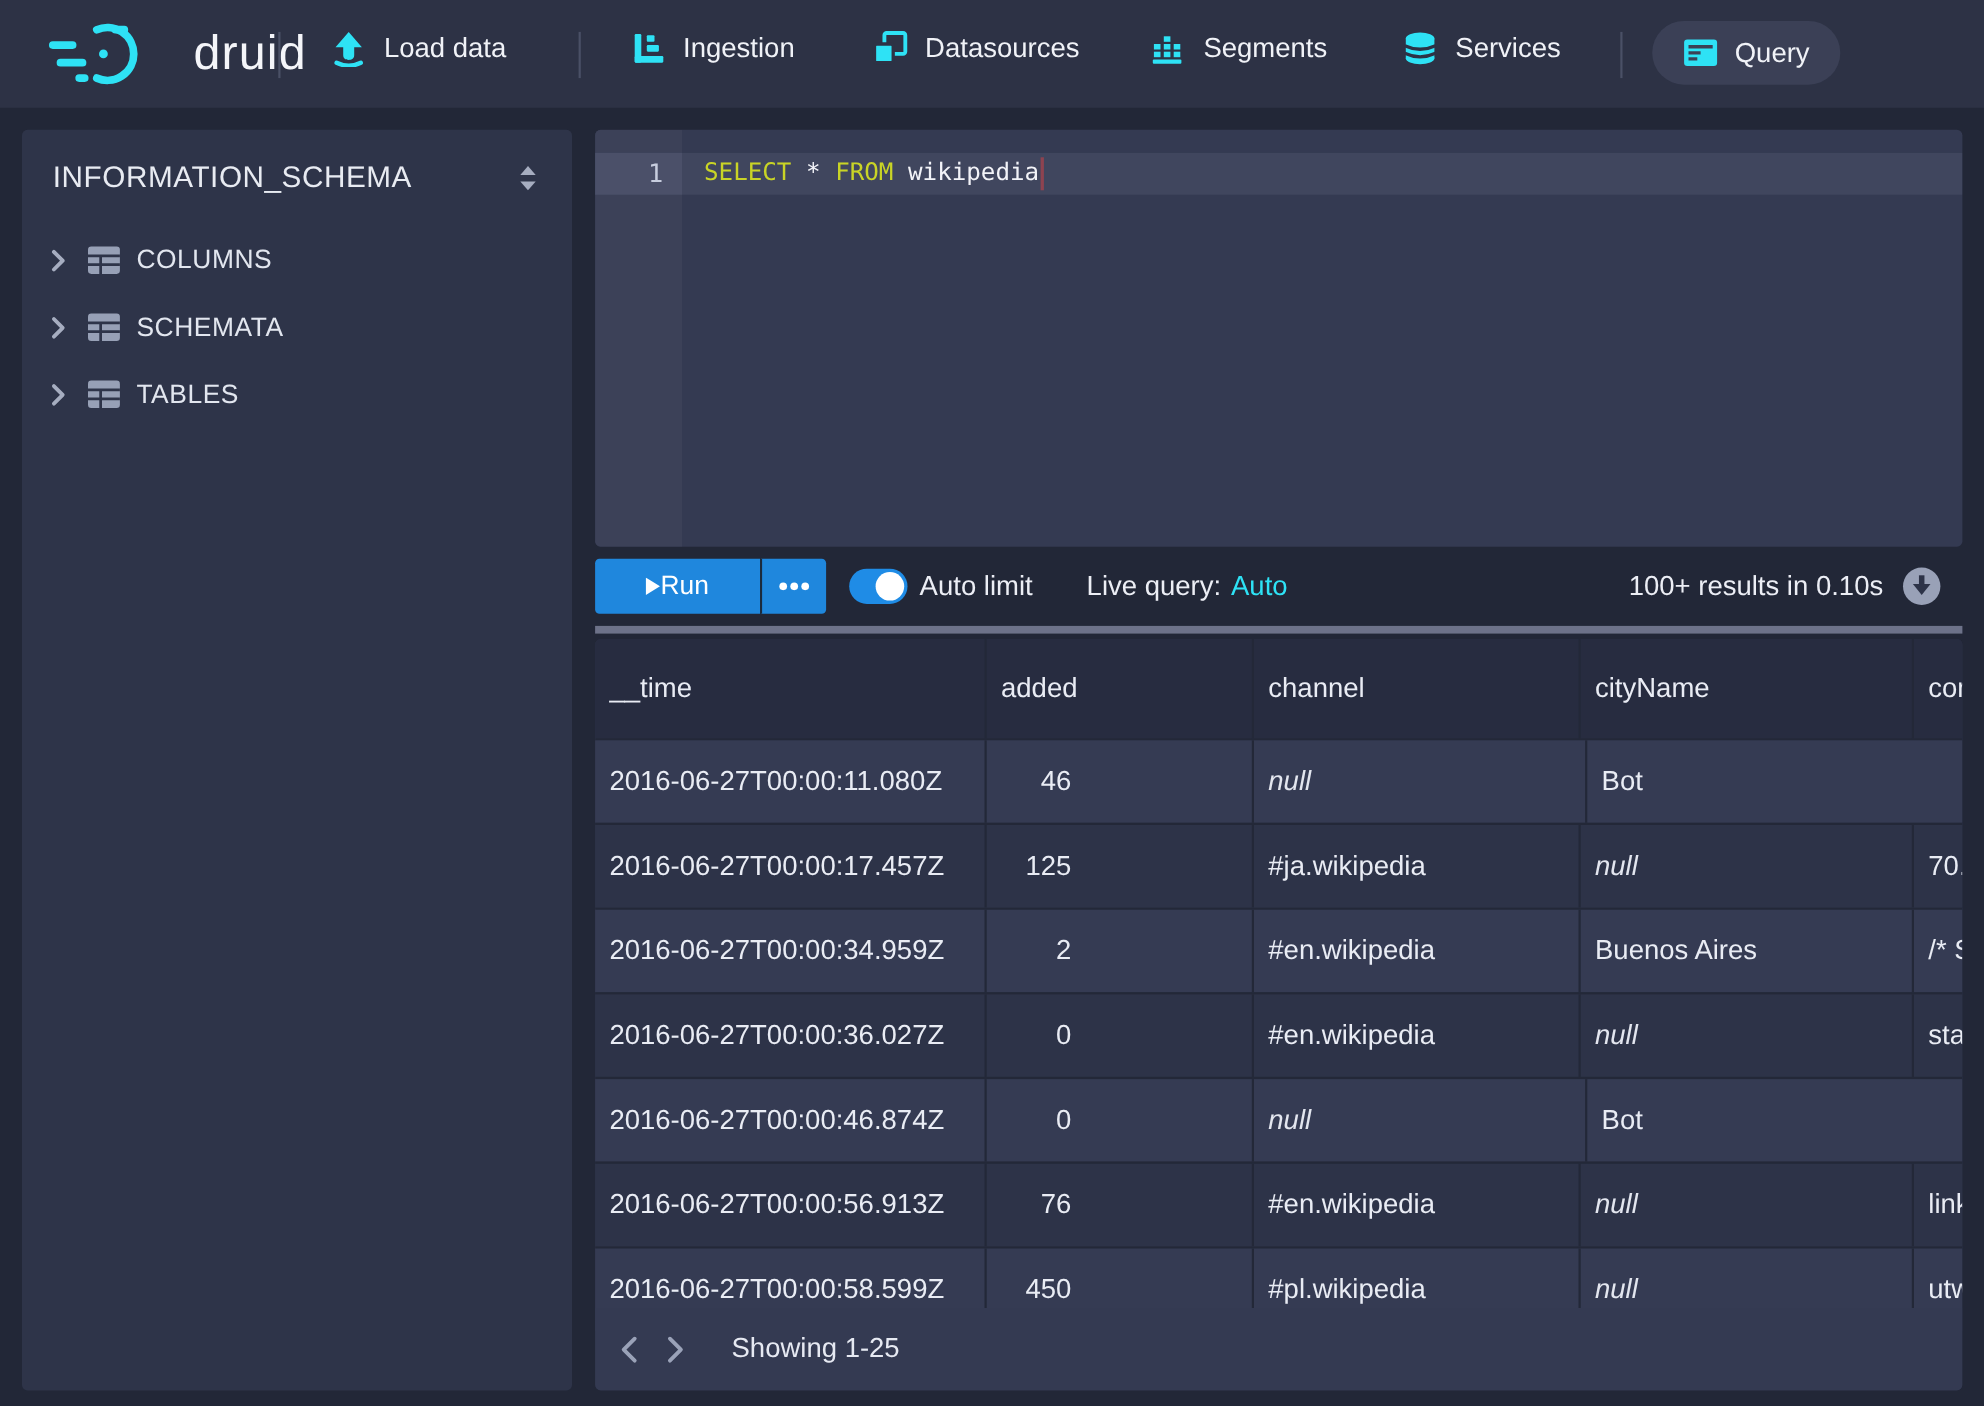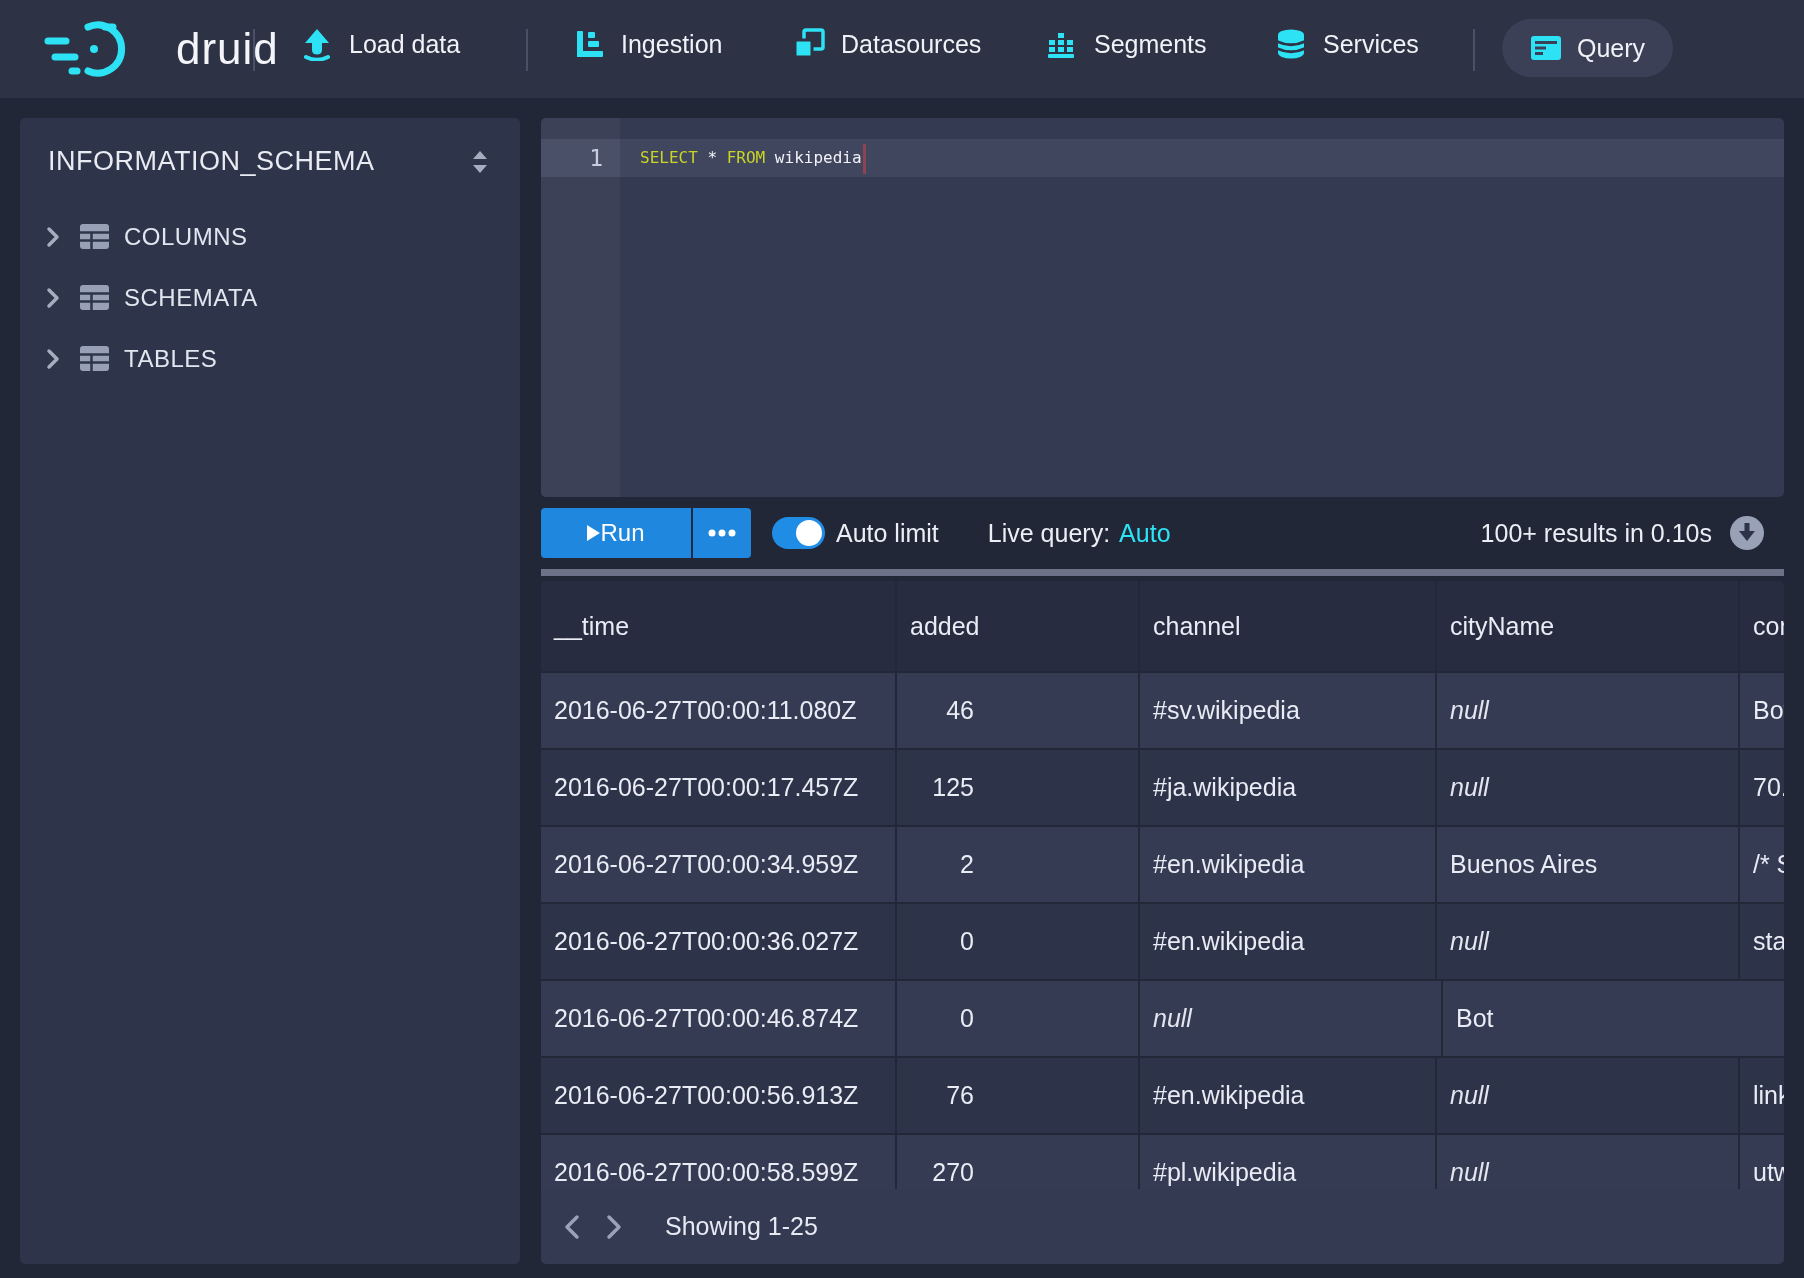--- a/index.html
+++ b/index.html
@@ -42,21 +42,21 @@
 
   
   .editor{position:absolute;left:0;top:0;width:100%;height:379px;background:var(--c-editor);
     border-radius:5px;overflow:hidden;cursor:text}
   .gutter{position:absolute;left:0;top:0;width:79px;height:100%;background:var(--c-gutter)}
   .active-line{position:absolute;left:0;top:21px;width:100%;height:38px;background:var(--c-activeLine)}
   .active-gutter{position:absolute;left:0;top:21px;width:79px;height:38px;background:var(--c-activeGutter)}
   .line-no{position:absolute;left:0;top:21px;width:62px;height:38px;line-height:38px;text-align:right;
     font-family:"DejaVu Sans Mono",monospace;font-size:23px;color:#c7cdde}
   .code-line{position:absolute;left:99px;top:21px;height:38px;line-height:38px;white-space:pre;
-    font-family:"DejaVu Sans Mono",monospace;font-size:16px;color:#f2f3f8}
+    font-family:"DejaVu Sans Mono",monospace;font-size:22px;color:#f2f3f8}
   .tok-kw{color:var(--c-keyword)}
   .cursor{display:inline-block;width:3px;height:30px;background:var(--c-cursor);vertical-align:middle;margin-left:1px}
 
   
   .runbar{position:absolute;left:0;top:379px;width:100%;height:72px;display:flex;align-items:center}
   .btn-group{display:flex;height:50px}
   .run-btn{width:150px;background:var(--c-blue);border:none;border-radius:4px 0 0 4px;color:#fff;
     display:flex;align-items:center;justify-content:center;font-size:24px;
     font-family:inherit;cursor:pointer}
   .more-btn{width:60px;background:var(--c-blue);border:none;border-left:2px solid #1b2a3d;
@@ -290,21 +290,20 @@
         <div class="cell c3">channel</div>
         <div class="cell c4">cityName</div>
         <div class="cell c5">comment</div>
       </div>
 
       <div class="trow tbody r-odd">
         <div class="cell c1">2016-06-27T00:00:11.080Z</div>
         <div class="cell c2">
             <span class="numwrap">46</span>
           </div>
-        <div class="cell c3">#sv.wikipedia</div>
         <div class="cell c4 nullv">null</div>
         <div class="cell c5">Bot</div>
       </div>
       <div class="trow tbody r-even">
         <div class="cell c1">2016-06-27T00:00:17.457Z</div>
         <div class="cell c2">
             <span class="numwrap">125</span>
           </div>
         <div class="cell c3">#ja.wikipedia</div>
         <div class="cell c4 nullv">null</div>
@@ -341,21 +340,21 @@
         <div class="cell c2">
             <span class="numwrap">76</span>
           </div>
         <div class="cell c3">#en.wikipedia</div>
         <div class="cell c4 nullv">null</div>
         <div class="cell c5">link</div>
       </div>
       <div class="trow tbody r-odd">
         <div class="cell c1">2016-06-27T00:00:58.599Z</div>
         <div class="cell c2">
-            <span class="numwrap">270</span>
+            <span class="numwrap">450</span>
           </div>
         <div class="cell c3">#pl.wikipedia</div>
         <div class="cell c4 nullv">null</div>
         <div class="cell c5">utw</div>
       </div>
 
       <div class="tfoot">
         <span class="pg-btn pg-prev">
           <svg width="18" height="26" viewBox="0 0 18 26">
               <polyline points="14,3 4,13 14,23" stroke="#9aa2b8" stroke-width="3.5" fill="none" stroke-linecap="round" stroke-linejoin="round"></polyline>

